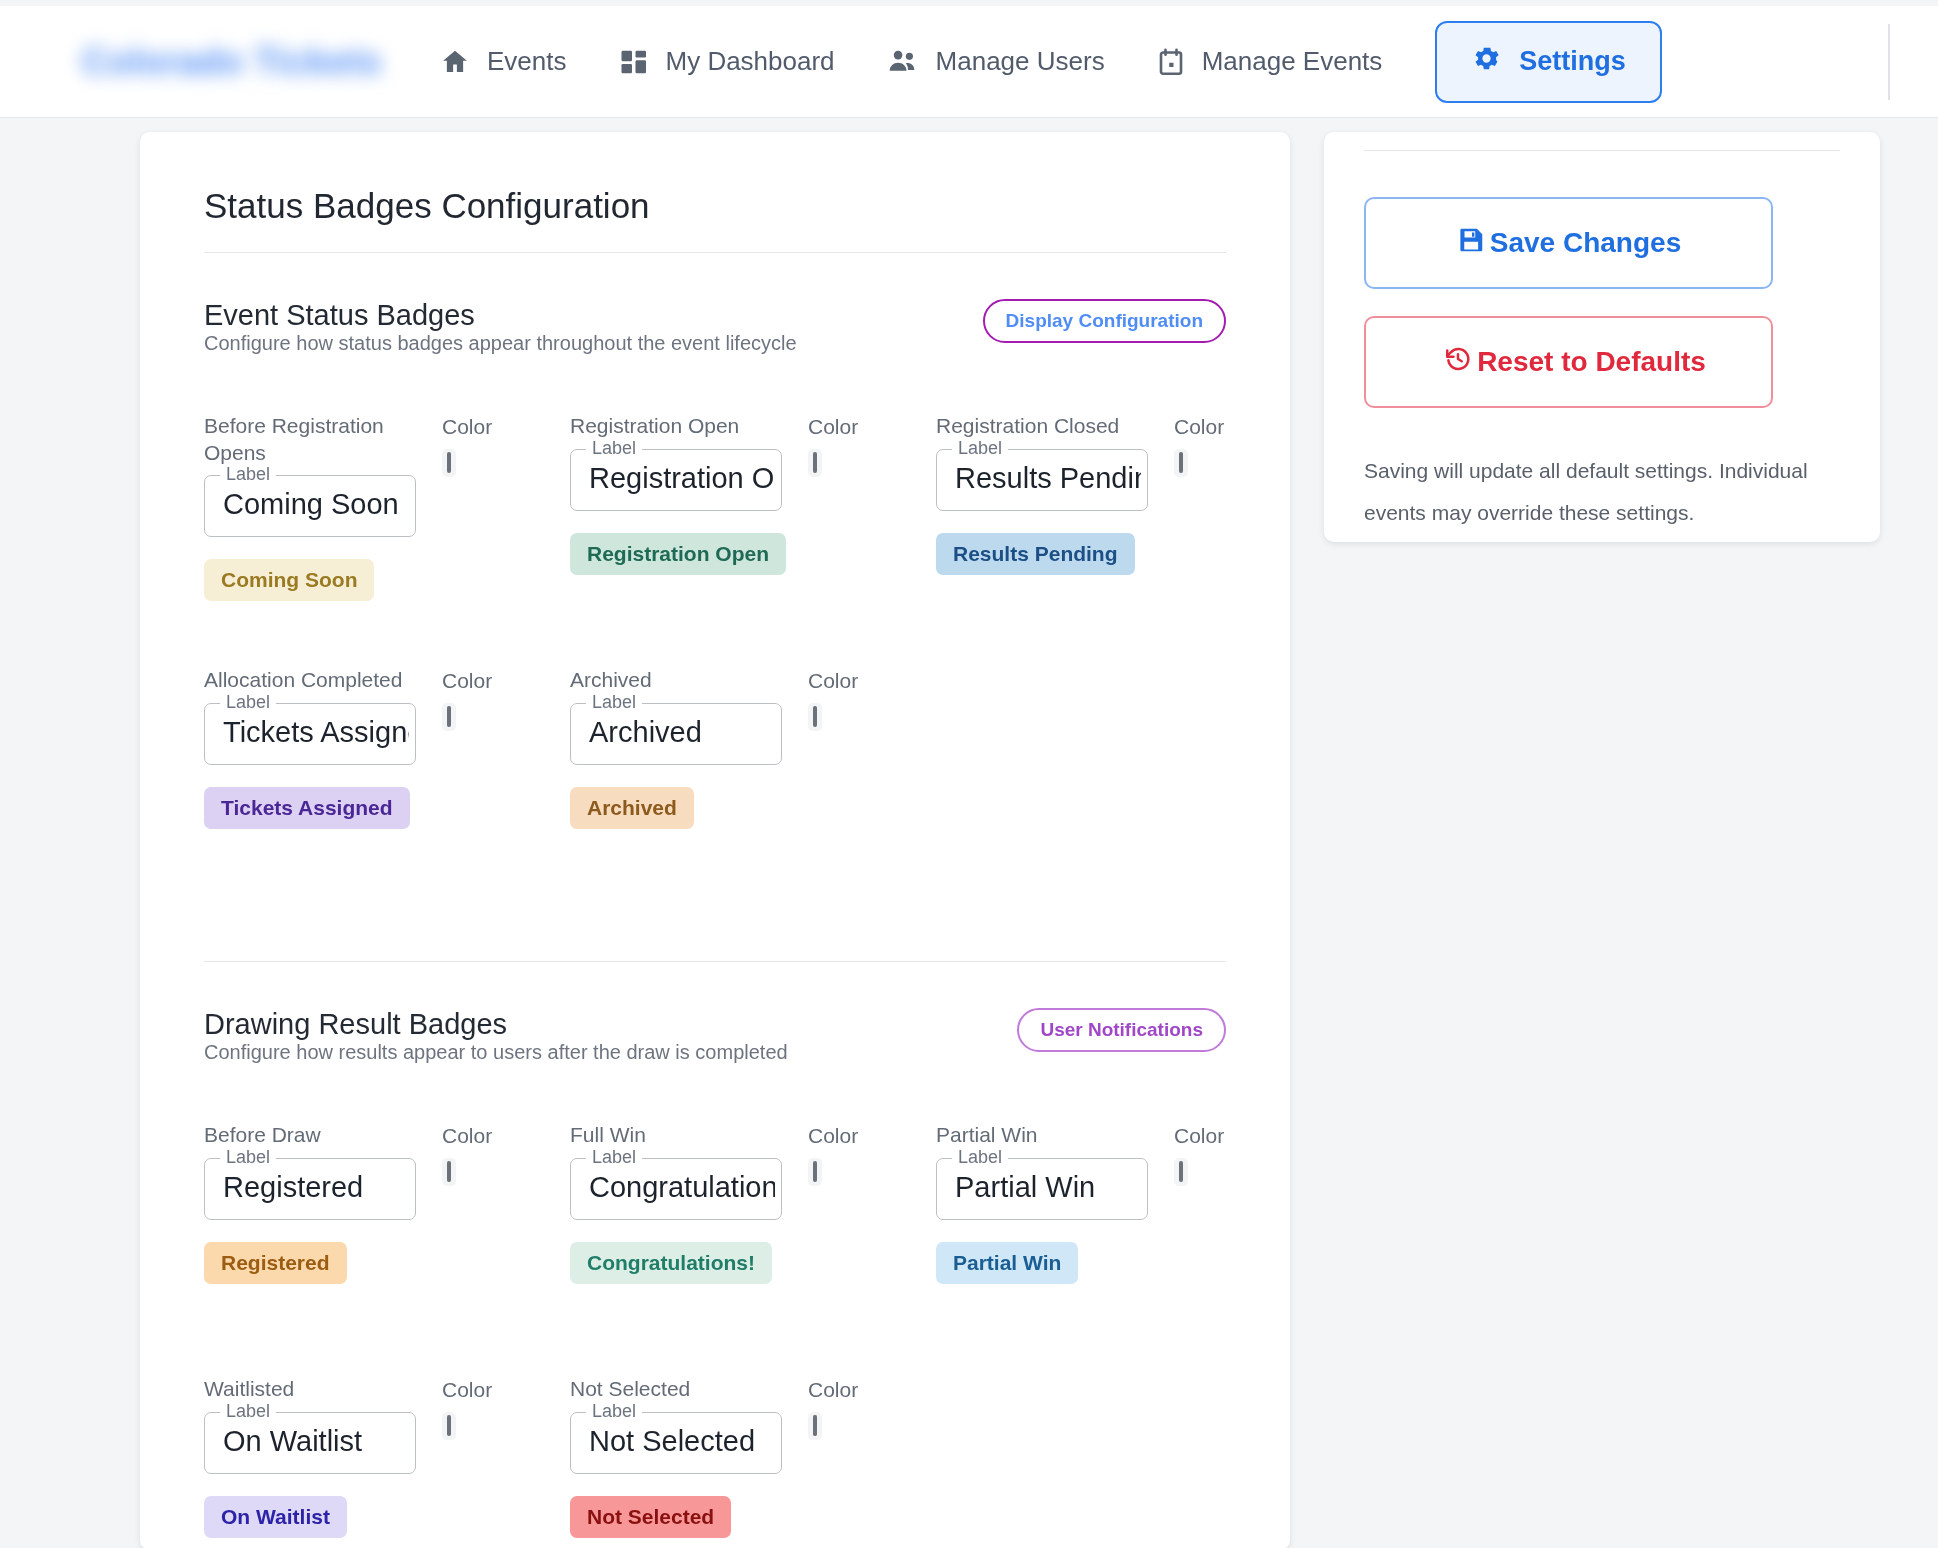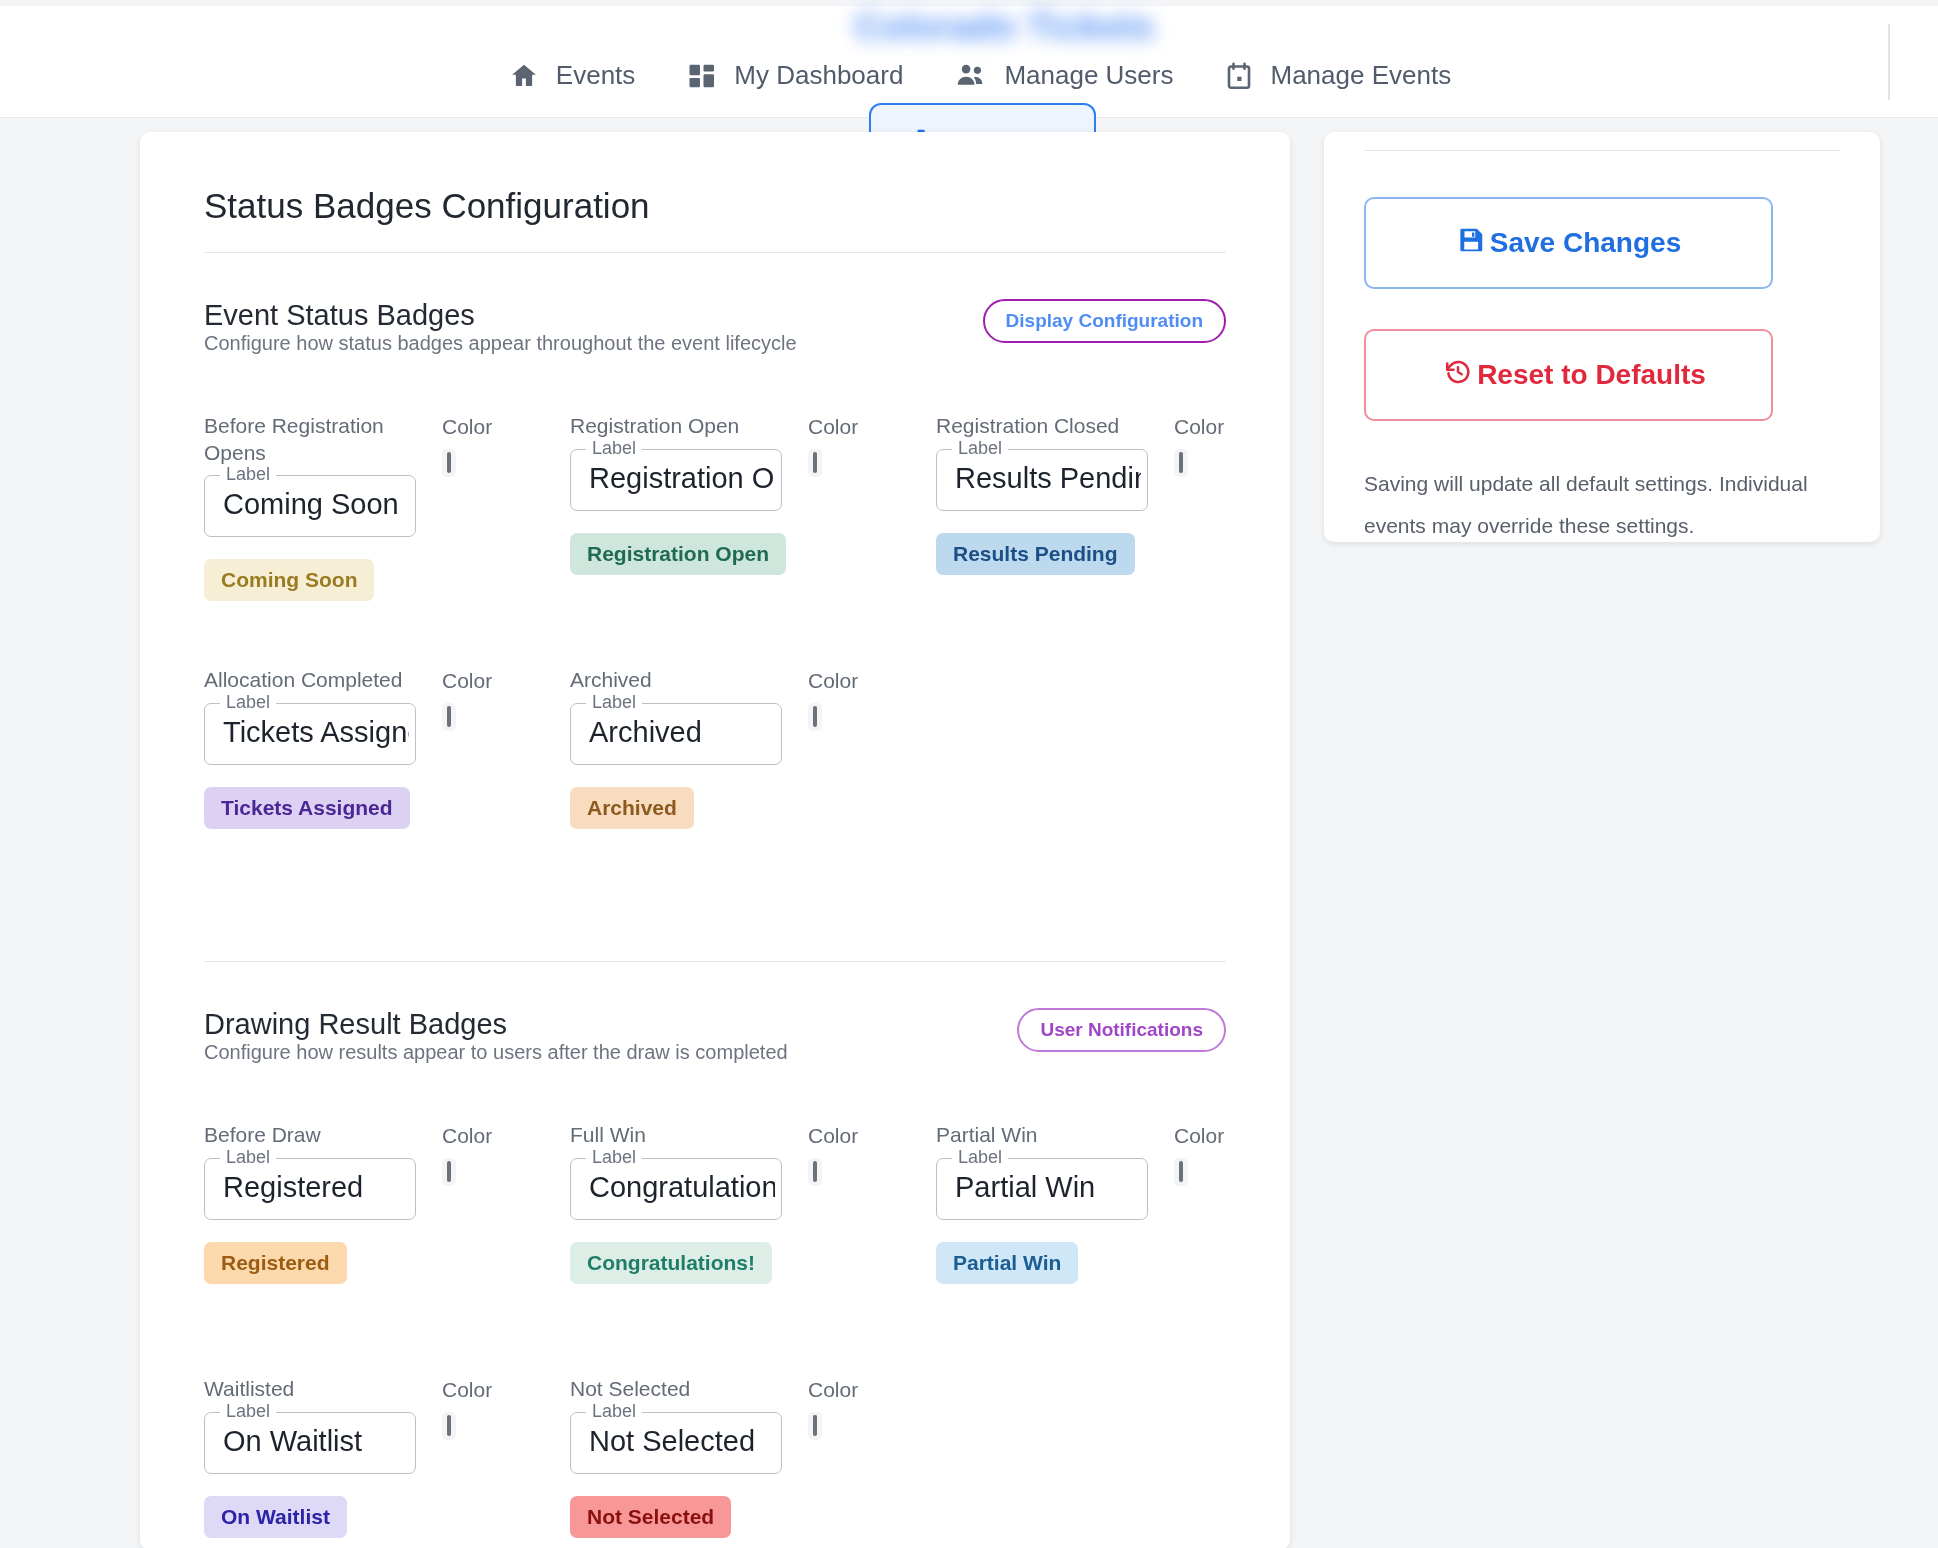--- a/index.html
+++ b/index.html
@@ -14,21 +14,20 @@
   
   .topbar {
     position: absolute;
     top: 6px; left: 0;
     width: 1938px;
     height: 112px;
     background: #ffffff;
     border-bottom: 1px solid #e6e8ec;
     display: flex;
     align-items: center;
-    flex-direction: column;
   }
   .brand {
     margin-left: 82px;
     width: 310px;
     font-size: 36px;
     font-weight: 700;
     color: #4f8df5;
     filter: blur(9px);
     letter-spacing: 0.5px;
     user-select: none;
@@ -226,21 +225,21 @@
     border-radius: 10px;
     background: #fff;
     display: flex;
     align-items: center;
     justify-content: center;
     gap: 4px;
     font-size: 28px;
     font-weight: 700;
   }
   .btn-save { border: 2px solid #8cb6f2; color: #1f6fe0; margin-top: 46px; }
-  .btn-reset { border: 2px solid #f08f9b; color: #e0293c; margin-top: 40px; padding-left: 12px; }
+  .btn-reset { border: 2px solid #f08f9b; color: #e0293c; margin-top: 27px; padding-left: 12px; }
   .side-note {
     margin-top: 42px;
     font-size: 21px;
     line-height: 2.0;
     color: #59606b;
   }
 </style>
 </head>
 <body>
 

